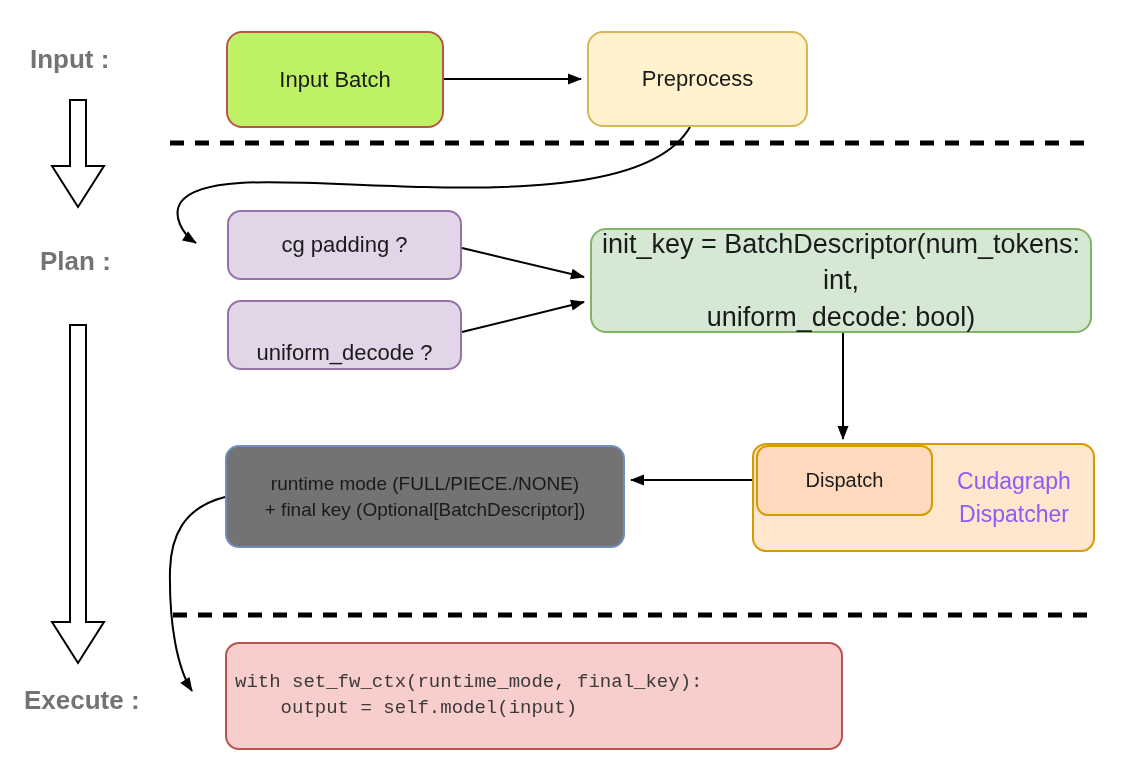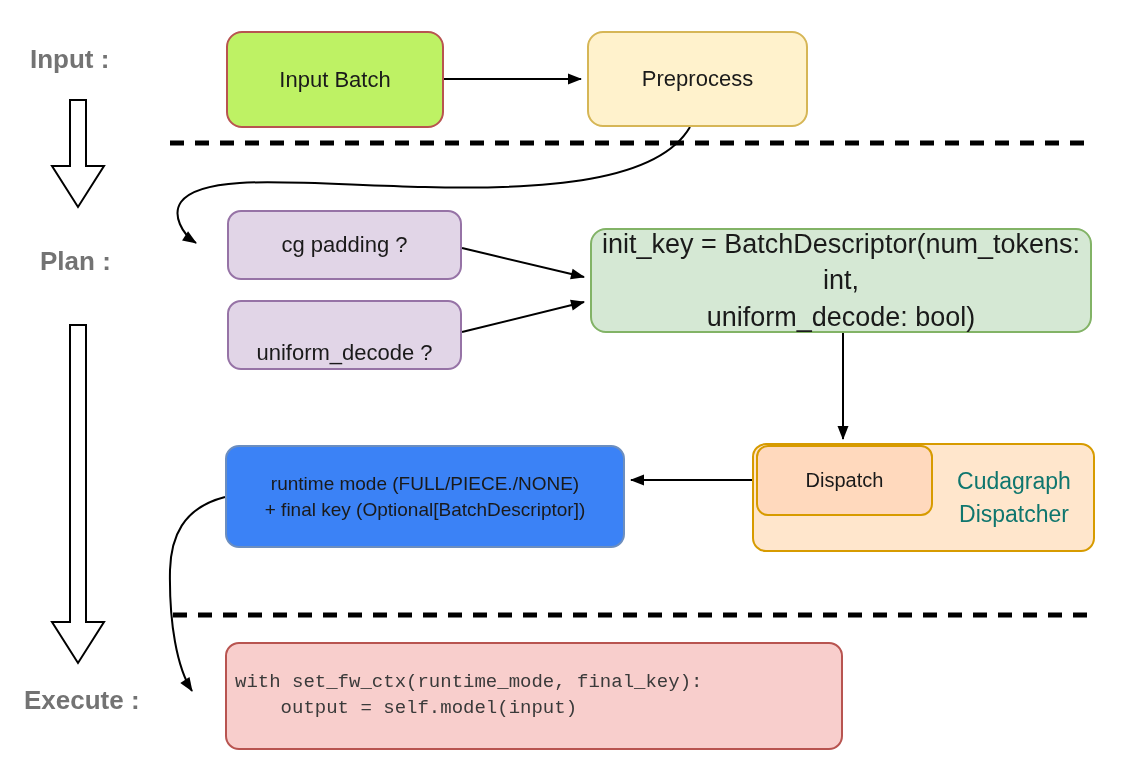--- a/index.html
+++ b/index.html
@@ -38,21 +38,21 @@
 
   #node-input-batch    { left: 226px; top: 31px;  width: 218px; height: 97px;  font-size: 22px; }
   #node-preprocess     { left: 587px; top: 31px;  width: 221px; height: 96px;  font-size: 22px; }
   #node-cg-padding     { left: 227px; top: 210px; width: 235px; height: 70px;  font-size: 22px; border-radius: 14px; }
   #node-uniform-decode { left: 227px; top: 300px; width: 235px; height: 70px;  font-size: 22px; border-radius: 14px; }
   #node-init-key       { left: 590px; top: 228px; width: 502px; height: 105px; font-size: 27px; }
   #node-cudagraph      { left: 752px; top: 443px; width: 343px; height: 109px; font-size: 23px; border-radius: 14px; }
   #node-dispatch       { left: 756px; top: 445px; width: 177px; height: 71px;  font-size: 20px; border-radius: 12px; }
   #cudagraph-label     { left: 933px; top: 443px; width: 162px; height: 109px; position: absolute;
                          display: flex; flex-direction: column; align-items: center; justify-content: center;
-                         font-size: 23px; color: #0f766e; line-height: 1.4; }
+                         font-size: 23px; color: #8b5cf6; line-height: 1.4; }
   #node-runtime-output { left: 225px; top: 445px; width: 400px; height: 103px; font-size: 19px; border-radius: 14px; }
   #node-execute-code   { left: 225px; top: 642px; width: 618px; height: 108px;
                          font-family: "Liberation Mono", "DejaVu Sans Mono", monospace;
                          font-size: 19px; color: #3a3a3a;
                          align-items: flex-start; padding-left: 8px; border-radius: 14px; }
   #node-execute-code .nl { white-space: pre; text-align: left; }
 </style>
 </head>
 <body>
 
@@ -108,21 +108,21 @@
   <div class="node" id="node-cudagraph" style="background-color: rgb(255, 230, 204); border-color: rgb(215, 155, 0);"></div>
   <div id="cudagraph-label">
     <span class="nl">Cudagraph</span>
     <span class="nl">Dispatcher</span>
   </div>
 
   <div class="node" id="node-dispatch" style="background-color: rgb(255, 217, 189); border-color: rgb(215, 155, 0);">
     <span class="nl">Dispatch</span>
   </div>
 
-  <div class="node" id="node-runtime-output" style="background-color: #3b82f6; border-color: rgb(108, 142, 191);">
+  <div class="node" id="node-runtime-output" style="background-color: #737373; border-color: rgb(108, 142, 191);">
     <span class="nl">runtime mode (FULL/PIECE./NONE)</span>
     <span class="nl">+ final key (Optional[BatchDescriptor])</span>
   </div>
 
   <div class="node" id="node-execute-code" style="background-color: rgb(248, 206, 204); border-color: rgb(184, 84, 80);">
     <span class="nl">with set_fw_ctx(runtime_mode, final_key):</span>
     <span class="nl">    output = self.model(input)</span>
   </div>
 
 </div>

